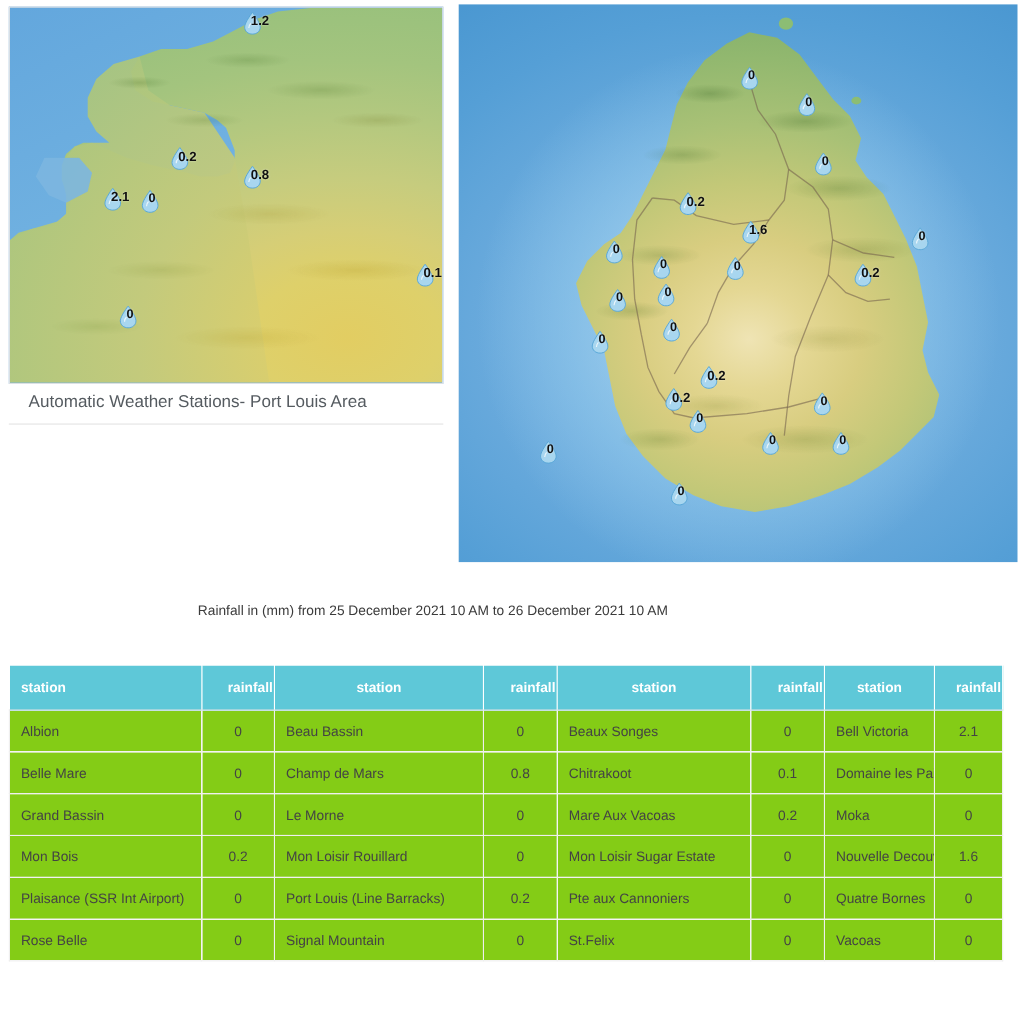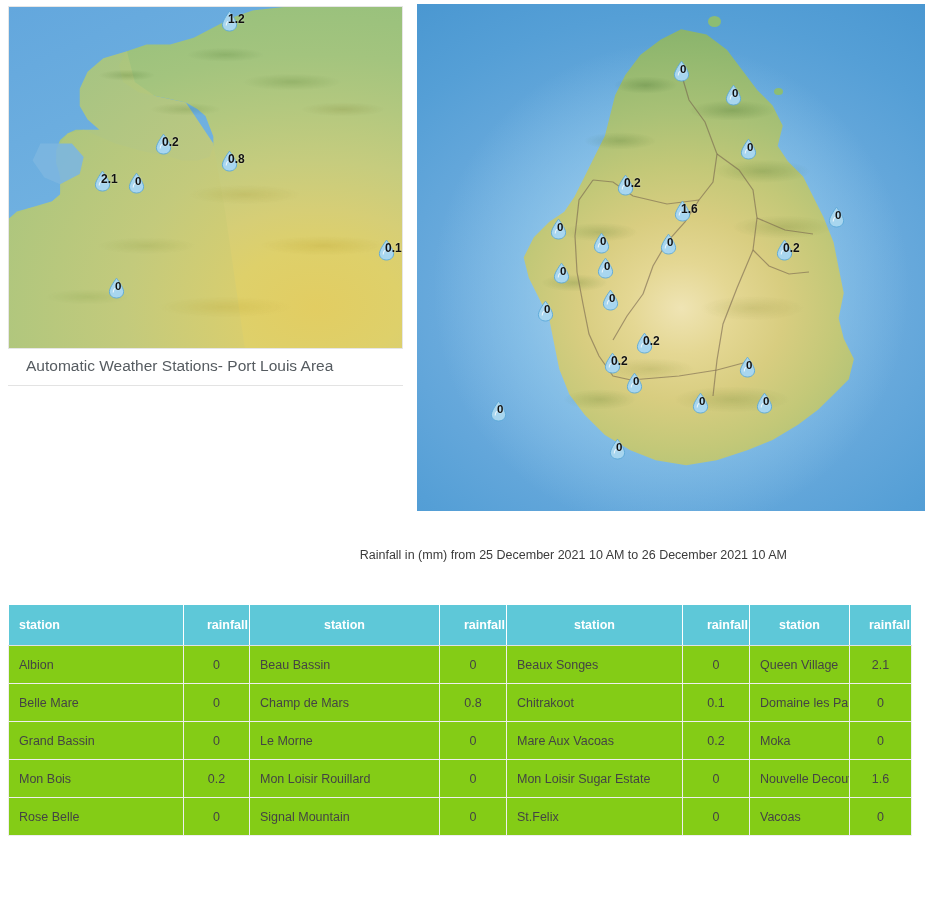--- a/index.html
+++ b/index.html
@@ -185,21 +185,21 @@
     line-height: 12px;
     text-shadow: 0 0 2px rgba(255,255,255,.55);
   }
   .drop.big .val { font-size: 12px; }
 
   
   #rain-caption {
     position: absolute;
     left: 0; top: 548px;
     width: 787px;
-    text-align: right;
+    text-align: center;
     font-size: 12.5px;
     color: #3b3b3b;
   }
 
   
   #table-wrap {
     position: absolute;
     left: 8px;
     top: 604px;
     width: 903px;
@@ -517,21 +517,21 @@
         </tr>
     </thead>
     <tbody id="tbody">
         <tr>
           <td>Albion</td>
           <td class="rf">0</td>
           <td>Beau Bassin</td>
           <td class="rf">0</td>
           <td>Beaux Songes</td>
           <td class="rf">0</td>
-          <td>Queen Village</td>
+          <td>Bell Victoria</td>
           <td class="rf">2.1</td>
         </tr>
         <tr>
           <td>Belle Mare</td>
           <td class="rf">0</td>
           <td>Champ de Mars</td>
           <td class="rf">0.8</td>
           <td>Chitrakoot</td>
           <td class="rf">0.1</td>
           <td>Domaine les Pailles</td>
@@ -551,20 +551,30 @@
           <td>Mon Bois</td>
           <td class="rf">0.2</td>
           <td>Mon Loisir Rouillard</td>
           <td class="rf">0</td>
           <td>Mon Loisir Sugar Estate</td>
           <td class="rf">0</td>
           <td>Nouvelle Decouverte</td>
           <td class="rf">1.6</td>
         </tr>
         <tr>
+          <td>Plaisance (SSR Int Airport)</td>
+          <td class="rf">0</td>
+          <td>Port Louis (Line Barracks)</td>
+          <td class="rf">0.2</td>
+          <td>Pte aux Cannoniers</td>
+          <td class="rf">0</td>
+          <td>Quatre Bornes</td>
+          <td class="rf">0</td>
+        </tr>
+        <tr>
           <td>Rose Belle</td>
           <td class="rf">0</td>
           <td>Signal Mountain</td>
           <td class="rf">0</td>
           <td>St.Felix</td>
           <td class="rf">0</td>
           <td>Vacoas</td>
           <td class="rf">0</td>
         </tr>
       </tbody>

